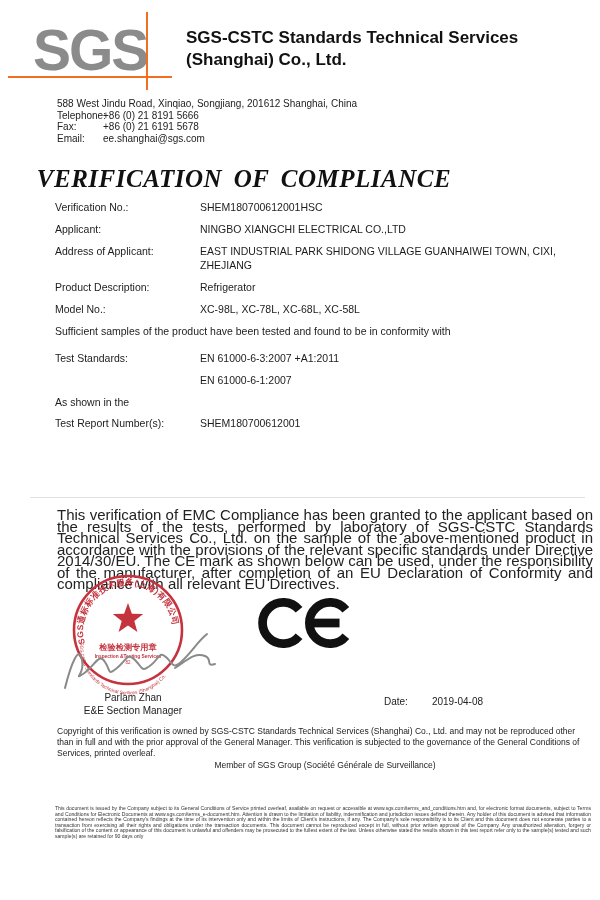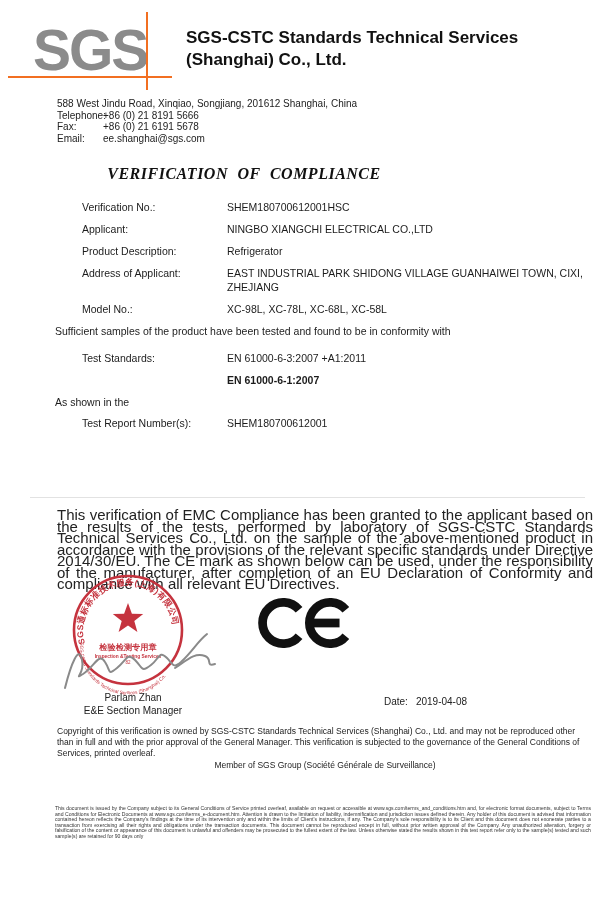--- a/index.html
+++ b/index.html
@@ -13,48 +13,48 @@
   .logo-vline { position:absolute; left:146px; top:12px; width:2px; height:78px; background:#f26f21; }
   .logo-hline { position:absolute; left:8px; top:76px; width:164px; height:2px; background:#f26f21; }
   .company-name { position:absolute; left:186px; top:27px; font-size:17px; font-weight:bold;
                   line-height:22px; color:#111; }
   .contact-block { position:absolute; left:57px; top:98px; font-size:10px; line-height:11.5px; color:#222; }
   .contact-row .c-label { display:inline-block; width:46px; }
 
   
   .doc-title { position:absolute; left:0; top:165px; width:488px; text-align:center;
                font-family:"Liberation Serif", serif; font-style:italic; font-weight:bold;
-               font-size:16px; letter-spacing:0.5px; word-spacing:5px; color:#111; }
+               font-size:25px; letter-spacing:0.5px; word-spacing:5px; color:#111; }
 
   
   .fields { position:absolute; left:55px; top:200px; width:537px; font-size:10.5px; color:#1c1c1c; }
   .f-row { display:flex; margin-bottom:8px; line-height:14px; }
-  .f-label { width:133px; flex:0 0 133px;margin-left:27px; }
+  .f-label { width:133px; flex:0 0 133px; }
   .f-value { width:360px;margin-left:12px; }
   .conformity { margin-top:0px; margin-bottom:13px; line-height:14px; }
   .ts-values div { line-height:14px; }
-  .ts-values div + div { margin-top:8px;font-weight:bold; }
+  .ts-values div + div { margin-top:8px; }
   .as-shown { margin-top:0; margin-bottom:7px; line-height:14px; }
 
   
   .divider { position:absolute; left:30px; top:497px; width:555px; height:1px; background:#e2e2e2; }
   .statement { position:absolute; left:57px; top:509px; width:536px; font-size:15px;
                line-height:11.5px; text-align:justify; color:#222; }
 
   
   .stamp-svg { position:absolute; left:55px; top:572px; }
   .signer { position:absolute; left:58px; top:692px; width:150px; text-align:center;
             font-size:10px; line-height:12.5px; color:#222; }
 
   
   .ce-svg { position:absolute; left:257px; top:595px; }
 
   
   .date-line { position:absolute; left:372px; top:696px; font-size:10px; color:#222; }
-  .date-line .d-label { margin-right:8px;padding-left:12px; }
+  .date-line .d-label { margin-right:24px;padding-left:12px; }
 
   
   .copyright { position:absolute; left:57px; top:726px; width:536px; font-size:8.5px;
                line-height:11px; color:#222; }
   .member { text-align:center; margin-top:1px; }
 
   
   .fineprint { position:absolute; left:55px; top:806px; width:632px; font-size:6px;
                line-height:6.6px; text-align:justify; color:#333;
                transform:scale(0.848); transform-origin:0 0; }
@@ -93,26 +93,26 @@
   <div class="fields">
     <div class="f-row">
       <div class="f-label">Verification No.:</div>
       <div class="f-value">SHEM180700612001HSC</div>
     </div>
     <div class="f-row">
       <div class="f-label">Applicant:</div>
       <div class="f-value">NINGBO XIANGCHI ELECTRICAL CO.,LTD</div>
     </div>
     <div class="f-row">
+      <div class="f-label">Address of Applicant:</div>
+      <div class="f-value">EAST INDUSTRIAL PARK SHIDONG VILLAGE GUANHAIWEI TOWN, CIXI, ZHEJIANG</div>
+    </div>
+    <div class="f-row">
       <div class="f-label">Product Description:</div>
       <div class="f-value">Refrigerator</div>
-    </div>
-    <div class="f-row">
-      <div class="f-label">Address of Applicant:</div>
-      <div class="f-value">EAST INDUSTRIAL PARK SHIDONG VILLAGE GUANHAIWEI TOWN, CIXI, ZHEJIANG</div>
     </div>
     <div class="f-row">
       <div class="f-label">Model No.:</div>
       <div class="f-value">XC-98L, XC-78L, XC-68L, XC-58L</div>
     </div>
 
     <div class="conformity">Sufficient samples of the product have been tested and found to be in conformity with</div>
 
     <div class="f-row">
       <div class="f-label">Test Standards:</div>

